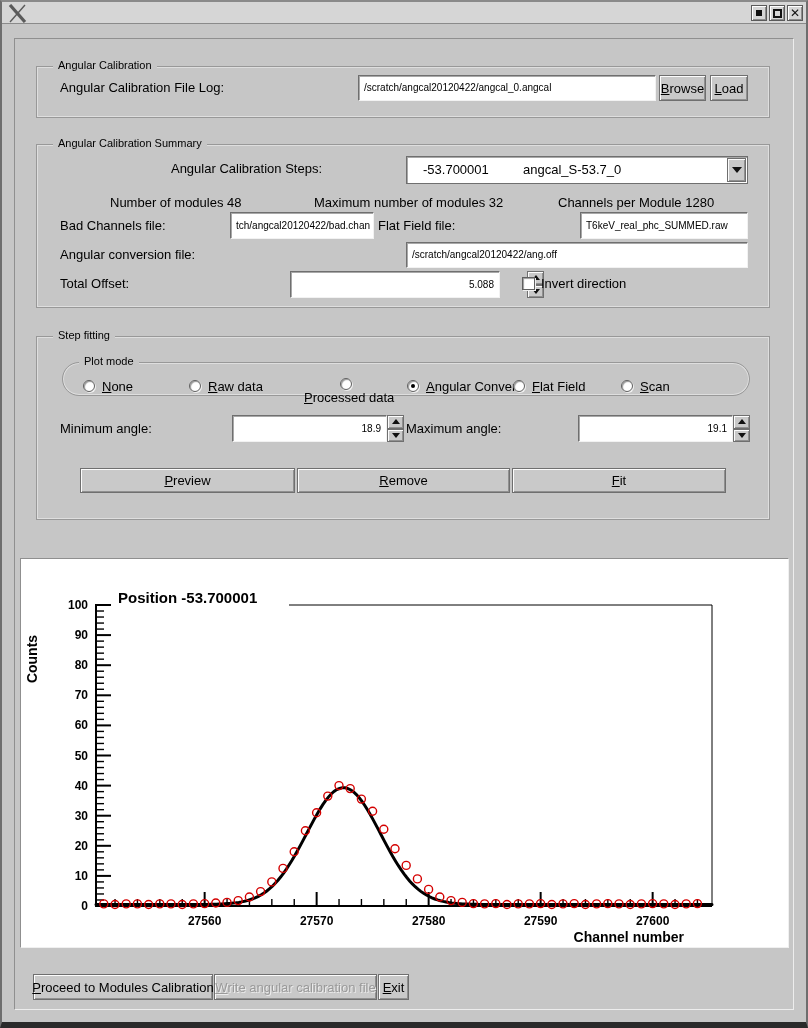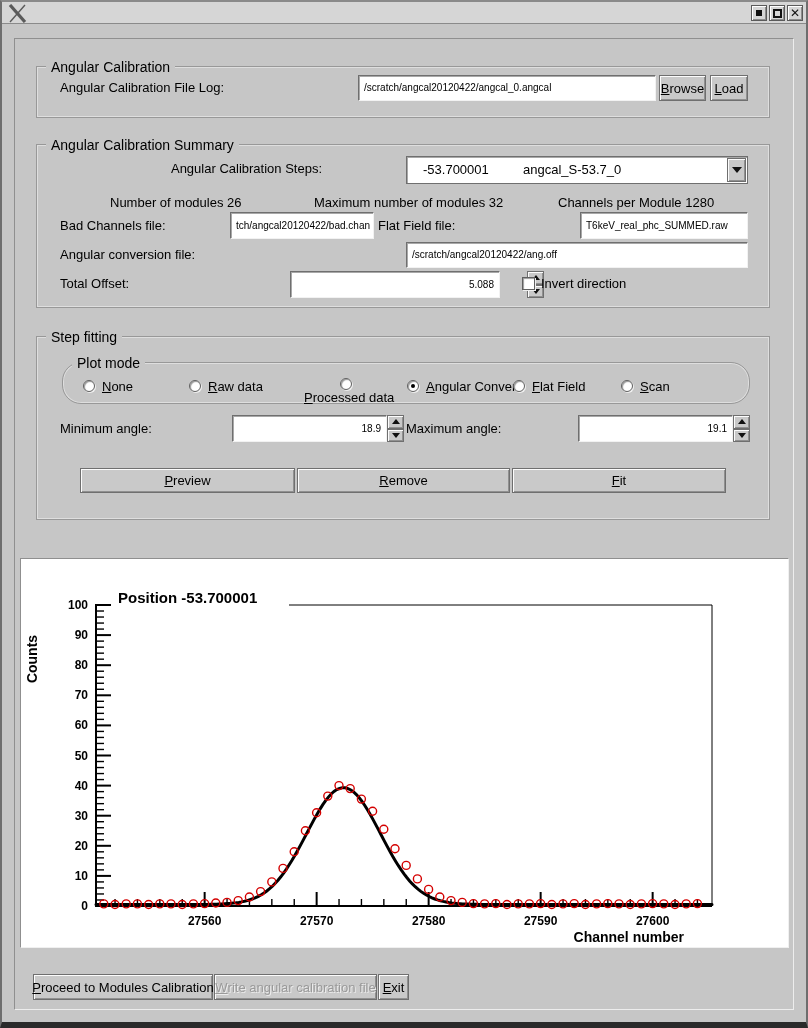--- a/index.html
+++ b/index.html
@@ -21,21 +21,21 @@
   .glyph-min { width:6px; height:6px; background:#111; }
   .glyph-max { width:9px; height:9px; border:2px solid #111; }
   .glyph-close { font-size:12px; font-weight:bold; line-height:1; color:#111; font-family:"DejaVu Sans", sans-serif; }
 
   
   .content-frame { position:absolute; left:14px; top:38px; width:780px; height:972px;
     border:1px solid #8f8f8f; border-right-color:#ededed; border-bottom-color:#ededed; }
 
   
   .groupbox { position:absolute; border:1px solid #989898; box-shadow: inset 0 0 0 1px #dedede; }
-  .legend { position:absolute; top:-8px; left:9px; background:#c6c6c6; padding:0 5px; font-size:14px; white-space:nowrap; }
+  .legend { position:absolute; top:-8px; left:16px; background:#c6c6c6; padding:0 5px; font-size:11px; white-space:nowrap; }
   .lbl { position:absolute; white-space:nowrap; font-size:13px; }
   .field { position:absolute; background:#fff; border:1px solid #6f6f6f;
     border-right-color:#f2f2f2; border-bottom-color:#f2f2f2;
     box-shadow: inset 1px 1px 0 #a8a8a8;
     font-size:10px; line-height:24px; padding:0 5px; white-space:nowrap; overflow:hidden; }
   .btn { position:absolute; background:#c9c9c9; border:1px solid #6f6f6f;
     box-shadow: inset 1px 1px 0 #fcfcfc, inset -1px -1px 0 #909090;
     font-size:13px; text-align:center; display:flex; align-items:center; justify-content:center;
     white-space:nowrap; cursor:default; }
   .btn.disabled { color:#9a9a9a; text-shadow:1px 1px 0 #ececec; }
@@ -114,21 +114,21 @@
 <div class="groupbox" style="left:36px; top:144px; width:734px; height:164px;">
   <span class="legend">Angular Calibration Summary</span>
 </div>
 <span class="lbl" style="left:120px; top:161px; width:202px; text-align:right;">Angular Calibration Steps:</span>
 <div class="combo" style="left:406px; top:156px; width:342px; height:28px;">
   <span class="txt"><span class="pos">-53.700001</span><span>angcal_S-53.7_0</span></span>
   <div class="arrow-btn">
       <div class="tri-down"></div>
     </div>
 </div>
-<span class="lbl" style="left:110px; top:195px;">Number of modules 26</span>
+<span class="lbl" style="left:110px; top:195px;">Number of modules 48</span>
 <span class="lbl" style="left:314px; top:195px;">Maximum number of modules 32</span>
 <span class="lbl" style="left:558px; top:195px;">Channels per Module 1280</span>
 
 <span class="lbl" style="left:60px; top:218px;">Bad Channels file:</span>
 <div class="field" style="left:230px; top:212px; width:144px; height:27px; line-height:25px;">tch/angcal20120422/bad.chan</div>
 <span class="lbl" style="left:378px; top:218px;">Flat Field file:</span>
 <div class="field" style="left:580px; top:212px; width:168px; height:27px; line-height:25px;">T6keV_real_phc_SUMMED.raw</div>
 
 <span class="lbl" style="left:60px; top:247px;">Angular conversion file:</span>
 <div class="field" style="left:406px; top:242px; width:342px; height:26px;">/scratch/angcal20120422/ang.off</div>
@@ -144,21 +144,21 @@
         <div class="tri-down"></div>
       </div>
   </div>
 </div>
 <div class="checkbox" style="left:522px; top:277px;"></div>
 <span class="lbl" style="left:541px; top:276px;">Invert direction</span>
 
 <div class="groupbox" style="left:36px; top:336px; width:734px; height:184px;">
   <span class="legend">Step fitting</span>
 </div>
-<div class="groupbox" style="left:62px; top:362px; width:688px; height:42px;border-radius:19px;">
+<div class="groupbox" style="left:62px; top:362px; width:688px; height:34px;border-radius:19px;">
   <span class="legend" style="background:#c6c6c6;">Plot mode</span>
   <div id="plot-mode-radios">
       <div class="radio-item" style="left: 20px;">
         <span class="radio-circle"></span>
         <span class="radio-text"><u>N</u>one</span>
       </div>
       <div class="radio-item" style="left: 126px;">
         <span class="radio-circle"></span>
         <span class="radio-text"><u>R</u>aw data</span>
       </div>

